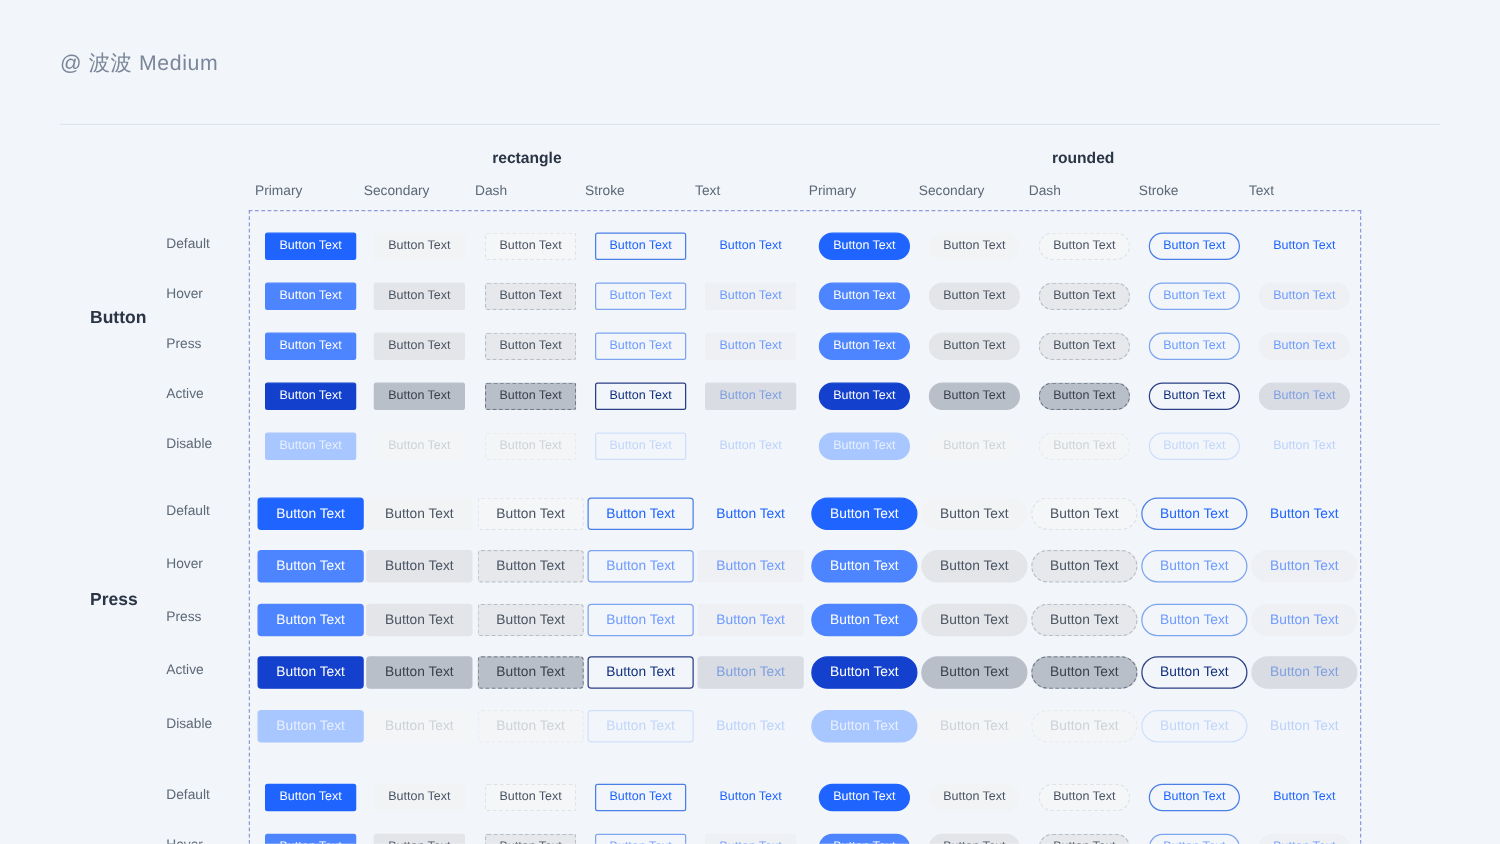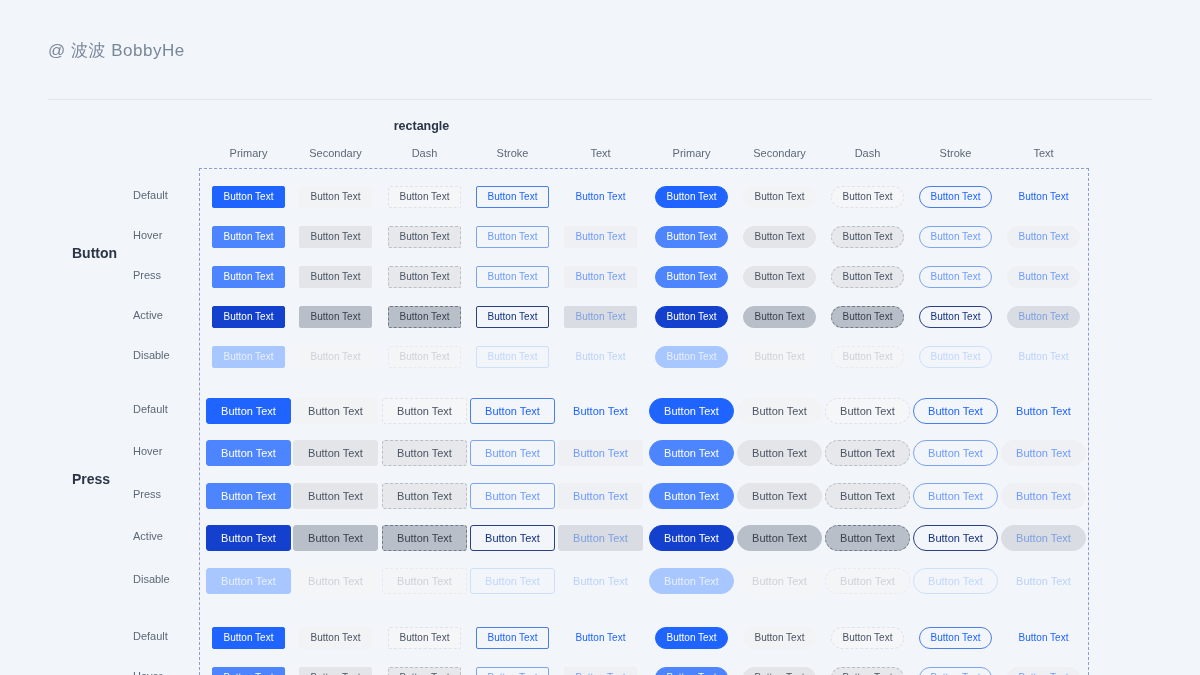--- a/index.html
+++ b/index.html
@@ -87,21 +87,20 @@
     top: 47px;
     width: 1200px;
     height: 16px;
   }
   .col-head {
     position: absolute;
     top: 0;
     width: 89px;
     font-size: 11px;
     color: #5d6877;
-    text-align: center;
   }
 
   
   .grid-frame {
     position: absolute;
     left: 199px;
     top: 68px;
     width: 890px;
     height: 507px;
     border: 1px dashed #8f9ad8;
@@ -195,28 +194,29 @@
   .v-text.s-default { background: transparent; color: #1f64ff; border-color: transparent; }
   .v-text.s-hover   { background: #eef0f3; color: #6e9bff; border-color: #eef0f3; }
   .v-text.s-press   { background: #eef0f3; color: #6e9bff; border-color: #eef0f3; }
   .v-text.s-active  { background: #d9dde3; color: #7f9fe0; border-color: #d9dde3; }
   .v-text.s-disable { background: transparent; color: #bcd2fb; border-color: transparent; }
 </style>
 </head>
 <body>
 
 <div class="page-header">
-  <div class="page-credit">@ 波波 BobbyHe</div>
+  <div class="page-credit">@ 波波 Medium</div>
 </div>
 <div class="header-rule"></div>
 
 <div class="matrix">
 
   <div class="group-head-row">
     <div class="group-head rect">rectangle</div>
+    <div class="group-head round">rounded</div>
   </div>
 
   <div class="col-head-row">
       <div class="col-head" style="left: 204px;">Primary</div>
       <div class="col-head" style="left: 291px;">Secondary</div>
       <div class="col-head" style="left: 380px;">Dash</div>
       <div class="col-head" style="left: 468px;">Stroke</div>
       <div class="col-head" style="left: 556px;">Text</div>
       <div class="col-head" style="left: 647px;">Primary</div>
       <div class="col-head" style="left: 735px;">Secondary</div>

